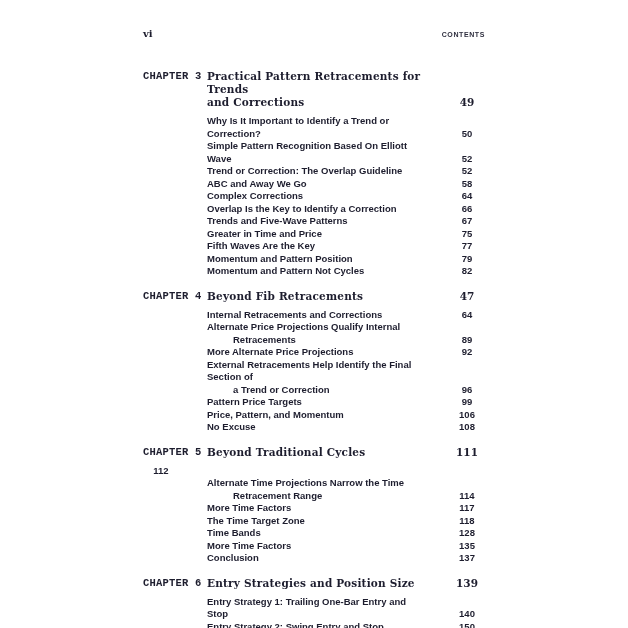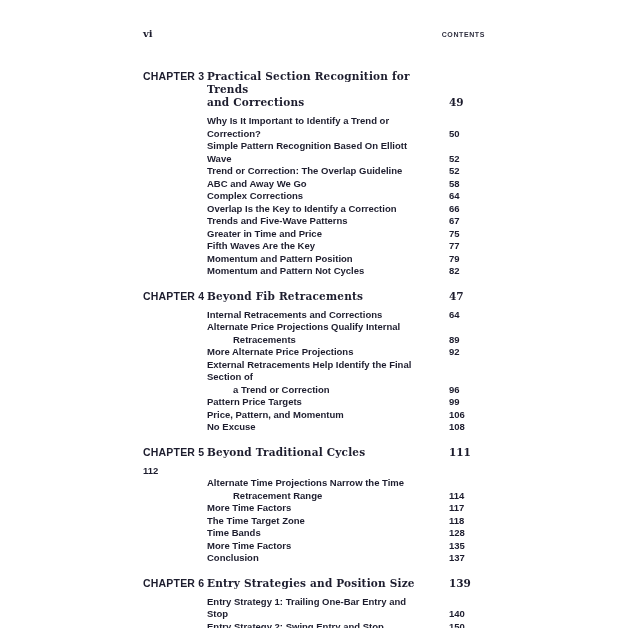--- a/index.html
+++ b/index.html
@@ -38,41 +38,41 @@
     font-weight: bold;
     letter-spacing: 0.6px;
     color: var(--head, #2e2e3e);
   }
   .chapter { margin-top: 12px; }
   .chapter:first-of-type { margin-top: 30px; }
   .ch-row { display: flex; }
   .ch-label {
     width: 64px;
     flex-shrink: 0;
-    font-family: Liberation Sans, sans-serif;
+    font-family: Liberation Mono, monospace;
     font-weight: bold;
     font-size: 10.5px;
     line-height: 13px;
     color: var(--ink, #1d1d2e);
     letter-spacing: 0.2px;
   }
   .ch-title {
     flex: 1;
     font-family: "DejaVu Serif", serif;
     font-weight: bold;
     font-size: 10.5px;
     line-height: 13px;
     color: var(--ink, #1d1d2e);
     letter-spacing: 0.2px;
   }
   .t-line { display: block; }
   .pg {
     width: 36px;
     flex-shrink: 0;
-    text-align: left;
+    text-align: center;
     align-self: flex-end;
     color: var(--ink, #1d1d2e);
   }
   .ch-page {
     font-family: "DejaVu Serif", serif;
     font-weight: bold;
     font-size: 10.5px;
     line-height: 13px;
   }
   .items { margin-top: 6px; }
@@ -100,21 +100,21 @@
   <div class="content">
     <header class="page-header">
       <span class="folio">vi</span>
       <span class="running-head">CONTENTS</span>
     </header>
     <main class="toc">
         <section class="chapter">
           <div class="ch-row">
             <span class="ch-label">CHAPTER 3</span>
             <span class="ch-title">
-              <span class="t-line">Practical Section Recognition for Trends</span>
+              <span class="t-line">Practical Pattern Retracements for Trends</span>
               <span class="t-line">and Corrections</span>
             </span>
             <span class="ch-page pg">49</span>
           </div>
           <div class="items">
             <div class="item">
               <span class="item-text">
                 <span class="line">Why Is It Important to Identify a Trend or Correction?</span>
               </span>
               <span class="pg item-pg">50</span>

